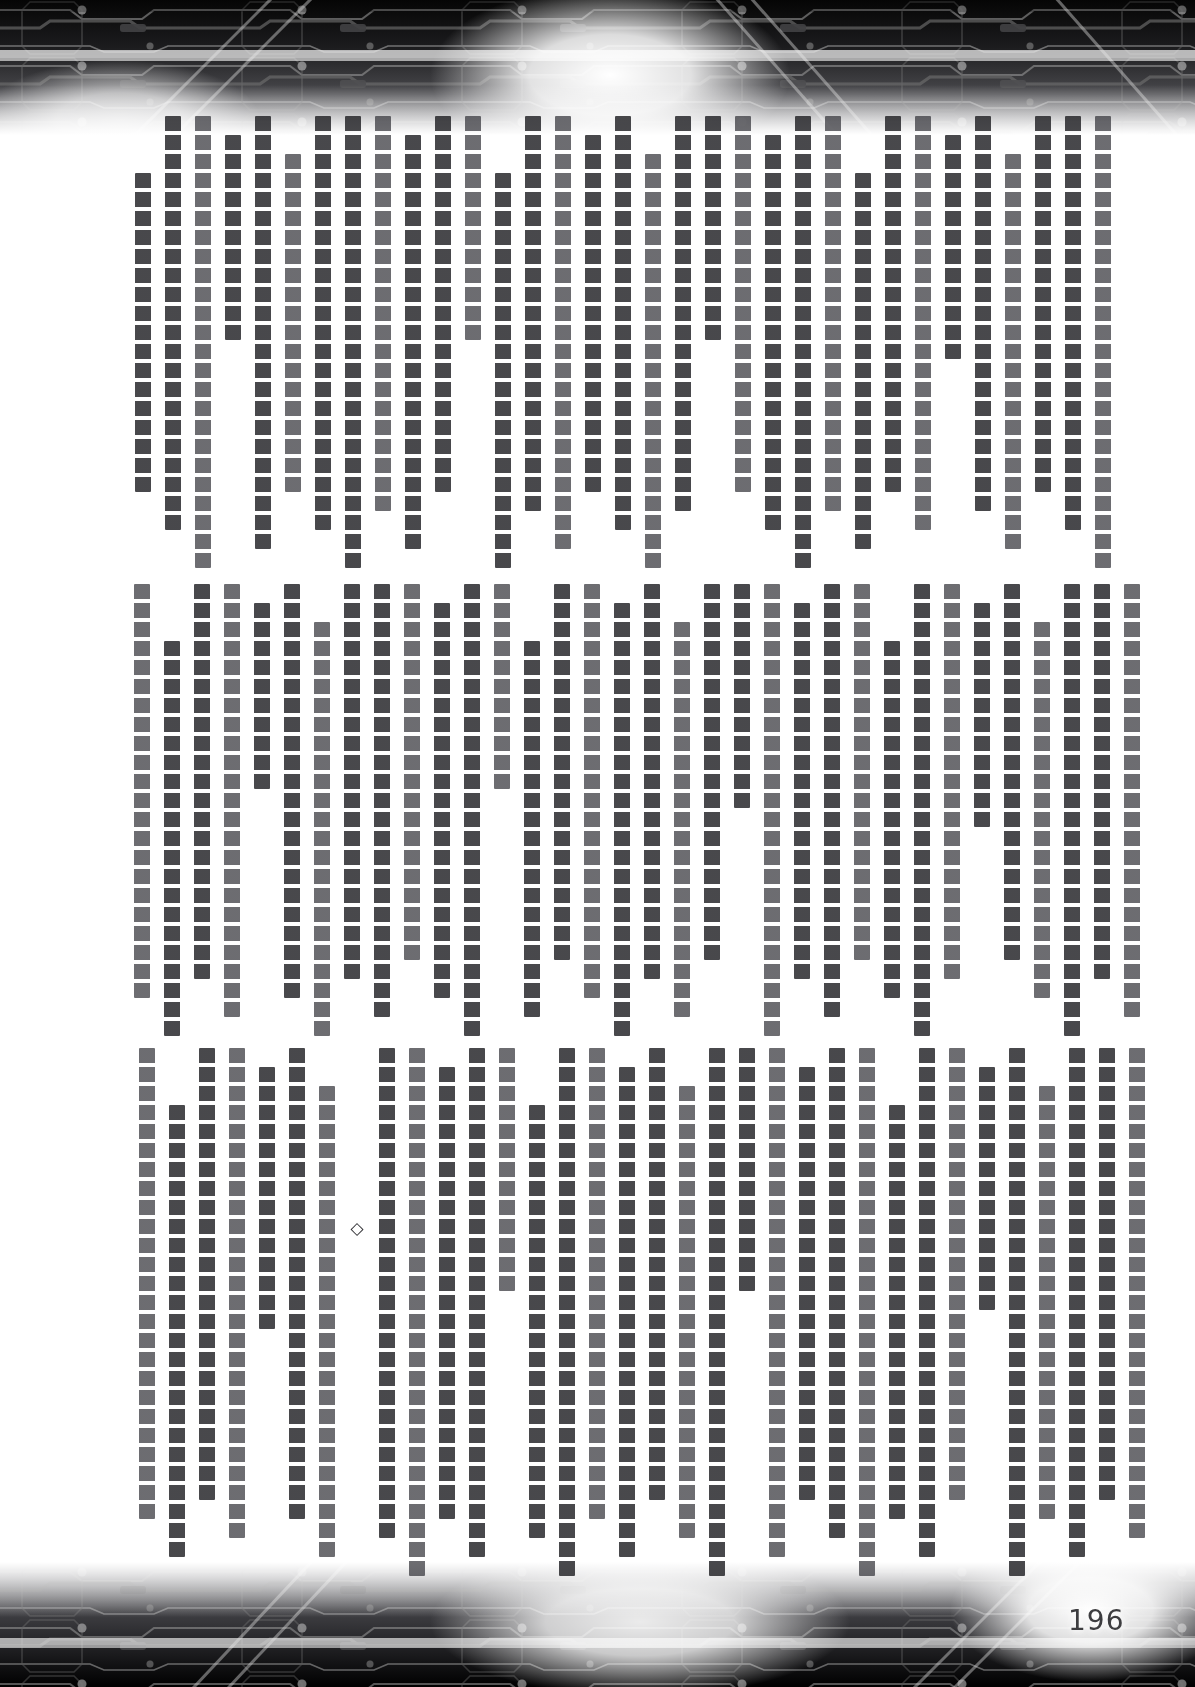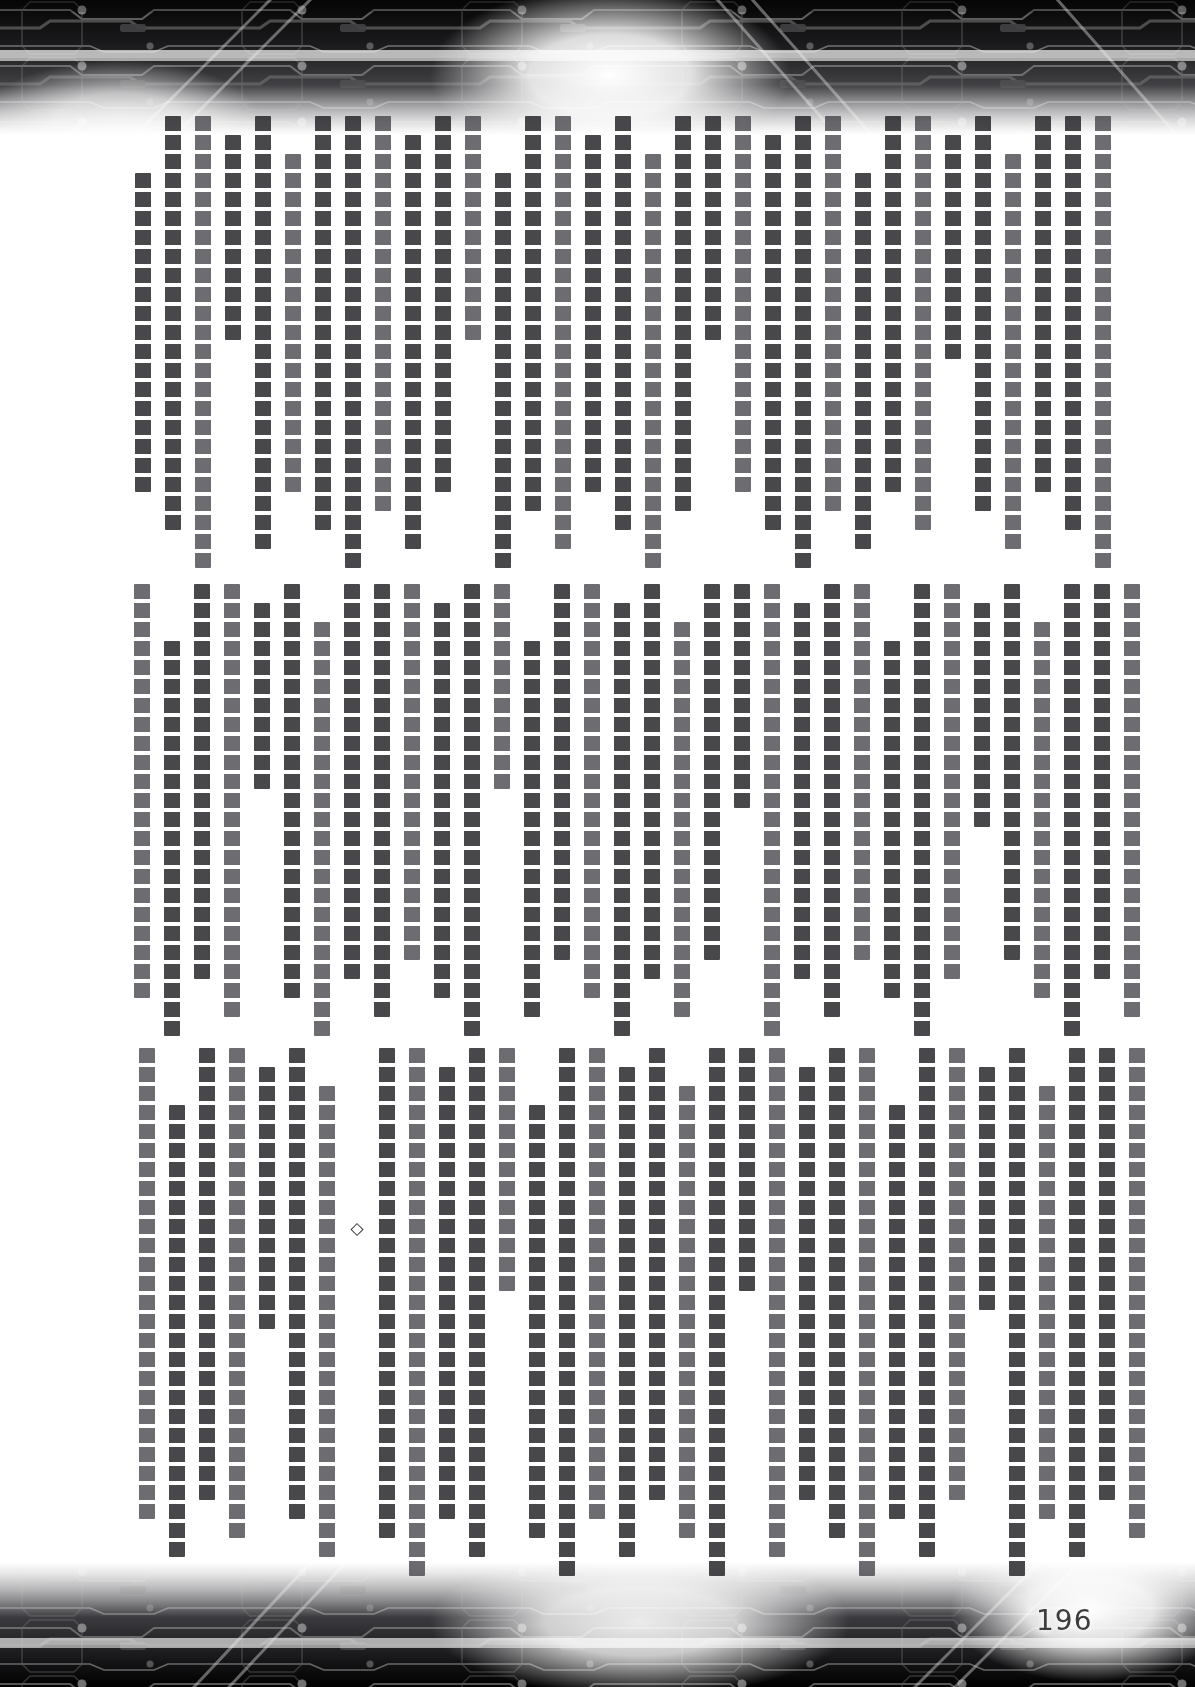--- a/index.html
+++ b/index.html
@@ -41,21 +41,21 @@
       transparent 15px 19px);
   }
   .divider-col{
     width:16px;flex:0 0 16px;
     text-align:center;
     font-size:17px;color:#2f2f33;
     line-height:19px;
   }
   .page-number{
     position:absolute;
-    left:1036px;top:1604px;
+    left:1068px;top:1604px;
     z-index:2;
     font-size:28px;
     letter-spacing:1px;
     color:#3d3d40;
     text-shadow:0 0 6px #ffffff,0 0 12px #ffffff;
   }
 </style>
 </head>
 <body>
 

